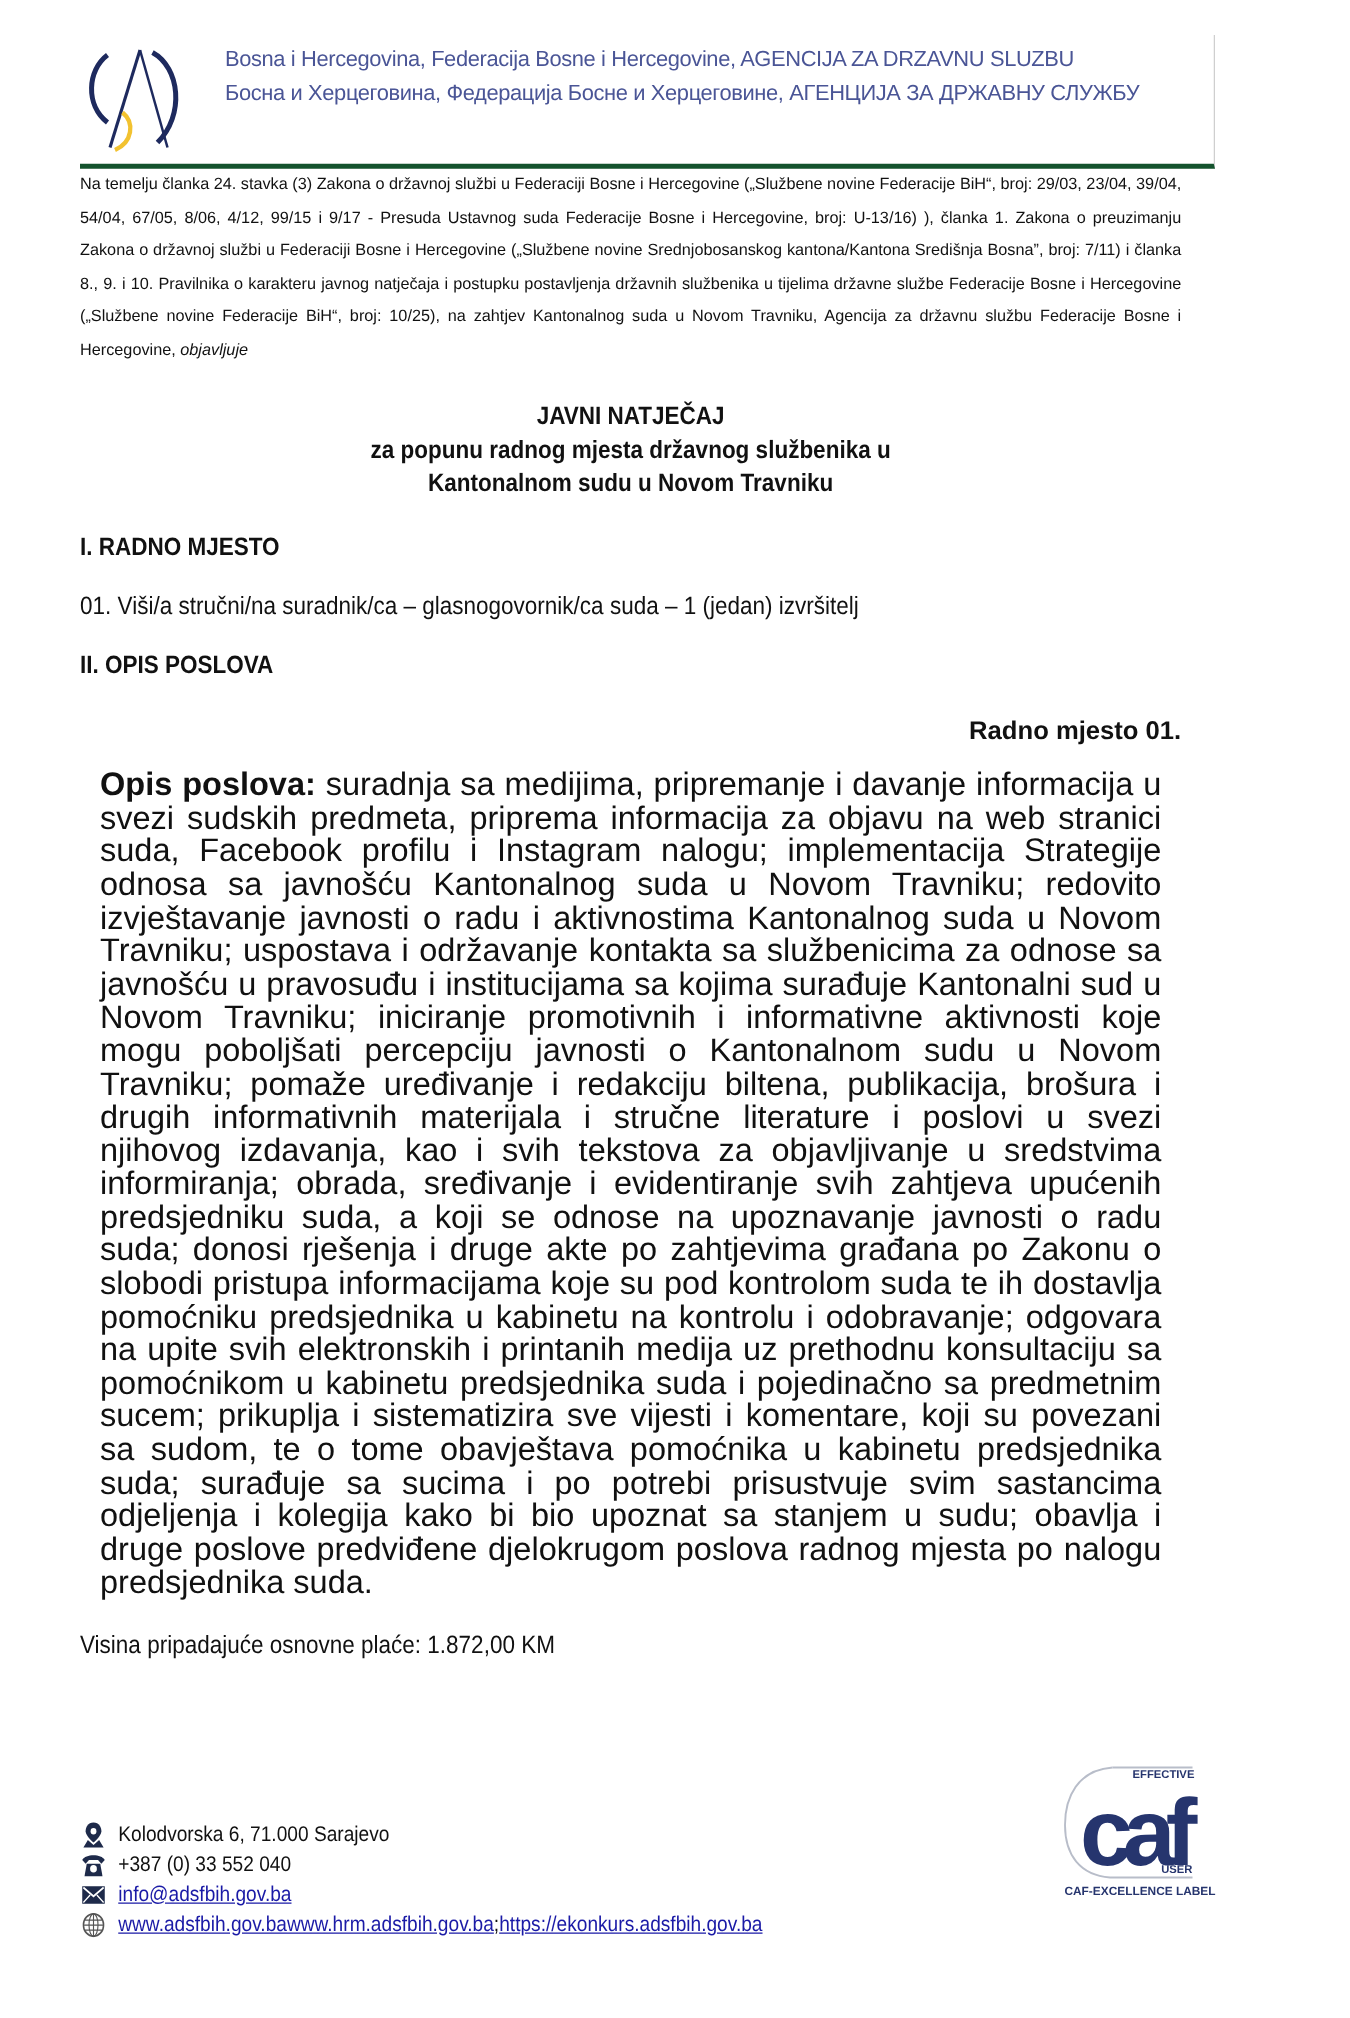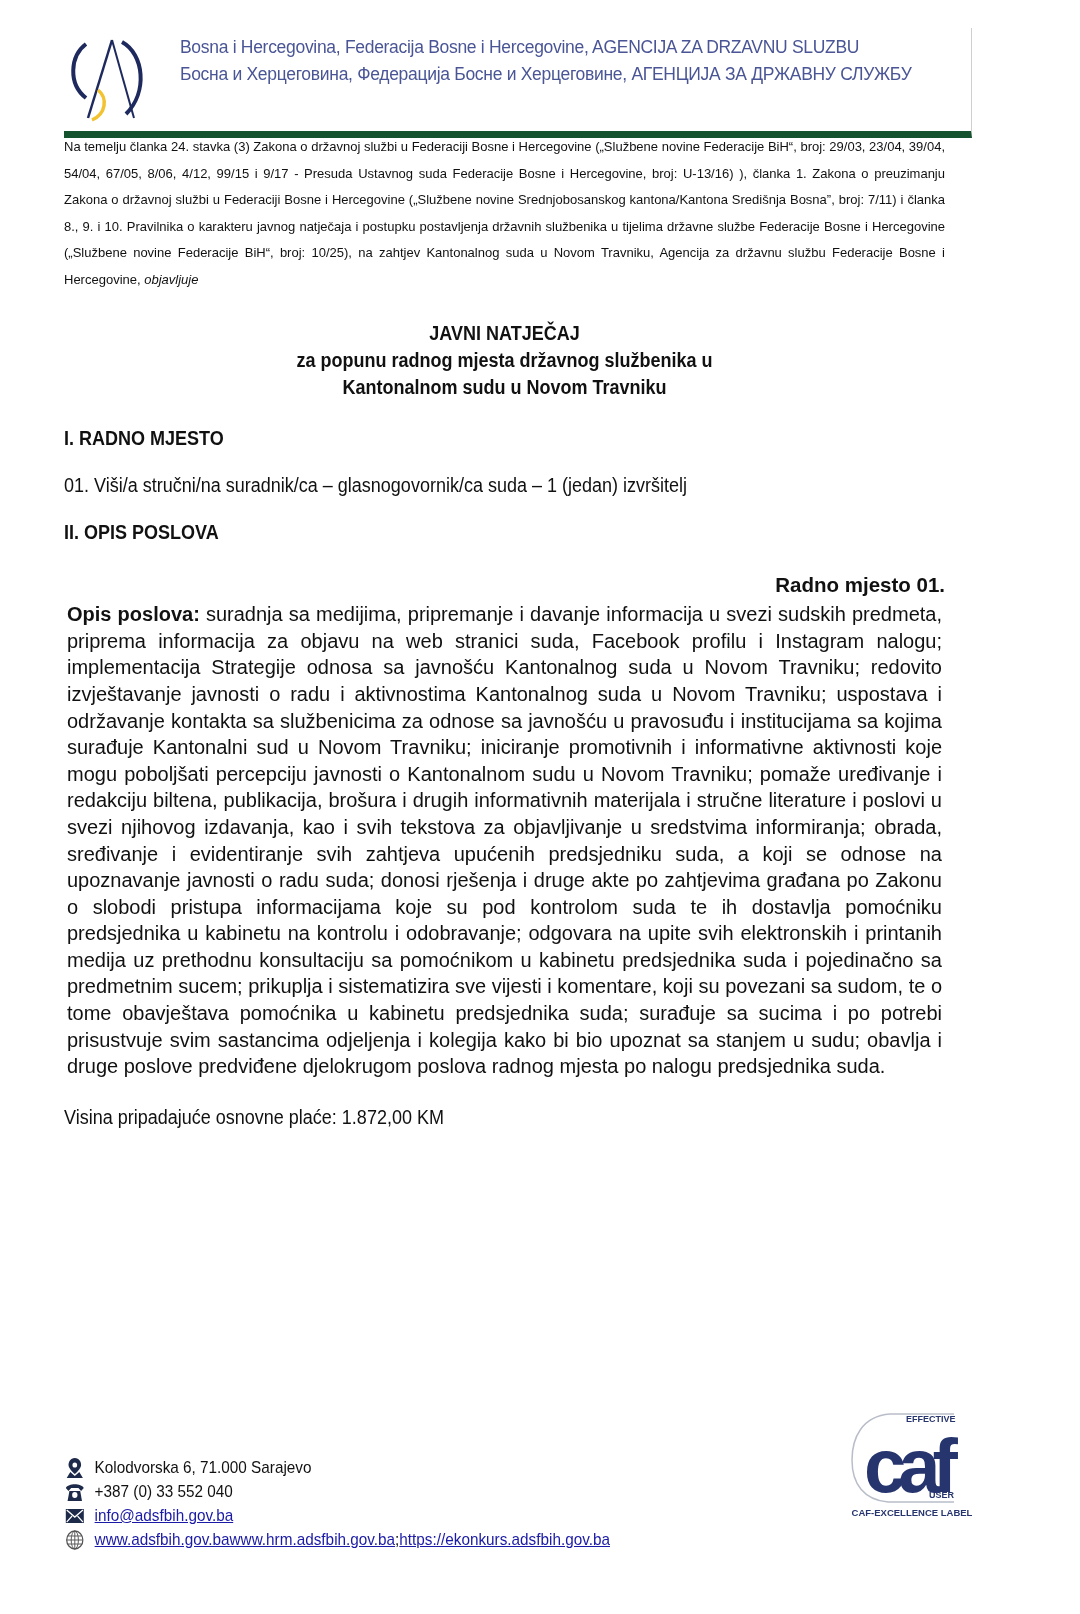--- a/index.html
+++ b/index.html
@@ -1,35 +1,35 @@
 <!DOCTYPE html>
 <html><head>
 <meta charset="utf-8">
 <style>
   html, body { margin: 0; padding: 0; background: #ffffff; }
   body { width: 1080px; height: 1614px; position: relative; overflow: hidden;
          font-family: "Liberation Sans", sans-serif; color: #111; }
 
   .header { position: absolute; left: 64px; top: 28px; width: 907px; height: 103px;
-            border-right: 1px solid #cfcfcf; border-bottom: 7px solid #14532d; }
+            border-right: 1px solid #cfcfcf; border-bottom: 4px solid #14532d; }
   .logo { position: absolute; left: 0px; top: 6px; width: 100px; height: 90px; }
   .header-lines { position: absolute; left: 116px; top: 6px; }
   .header-line { font-size: 17.5px; color: #4a5596; line-height: 27px; white-space: nowrap; letter-spacing: -0.3px; }
 
   .content { position: absolute; left: 64px; top: 134px; width: 881px; }
   .intro { font-size: 13px; line-height: 26.6px; text-align: justify; margin: 0; }
   .intro em { font-style: italic; }
 
   .title-block { text-align: center; font-weight: bold; font-size: 20px; line-height: 27px; margin-top: 26px; transform: scaleX(0.9); }
   .section-heading { font-weight: bold; font-size: 20px; margin: 0; transform-origin: left; transform: scaleX(0.9); }
   .h1 { margin-top: 26px; }
   .position-line { font-size: 20px; margin-top: 24px; transform-origin: left; transform: scaleX(0.9); white-space: nowrap; }
   .h2 { margin-top: 24px; }
   .radno { font-weight: bold; font-size: 20.5px; margin-top: 28px; line-height: 26.6px; text-align: right; }
-  .desc { font-size: 20px; line-height: 26.6px; text-align: justify; margin: 3px; }
+  .desc { font-size: 26px; line-height: 26.6px; text-align: justify; margin: 16px; }
   .desc b { font-weight: bold; }
   .salary { font-size: 20px; margin-top: 26px; transform-origin: left; transform: scaleX(0.9); white-space: nowrap; }
 
   .footer { position: absolute; left: 64px; top: 1456px; }
   .footer-row { display: flex; align-items: center; height: 24px; font-size: 17px; transform-origin: left; transform: scaleX(0.9); white-space: nowrap; }
   .footer-row .ic { width: 24px; height: 20px; margin-right: 10px; display: inline-flex; align-items: center; justify-content: center; }
   .link { color: #1a1aa6; text-decoration: underline; }
 
   .caf { position: absolute; left: 842px; top: 1408px; width: 140px; height: 112px; }
 </style>

